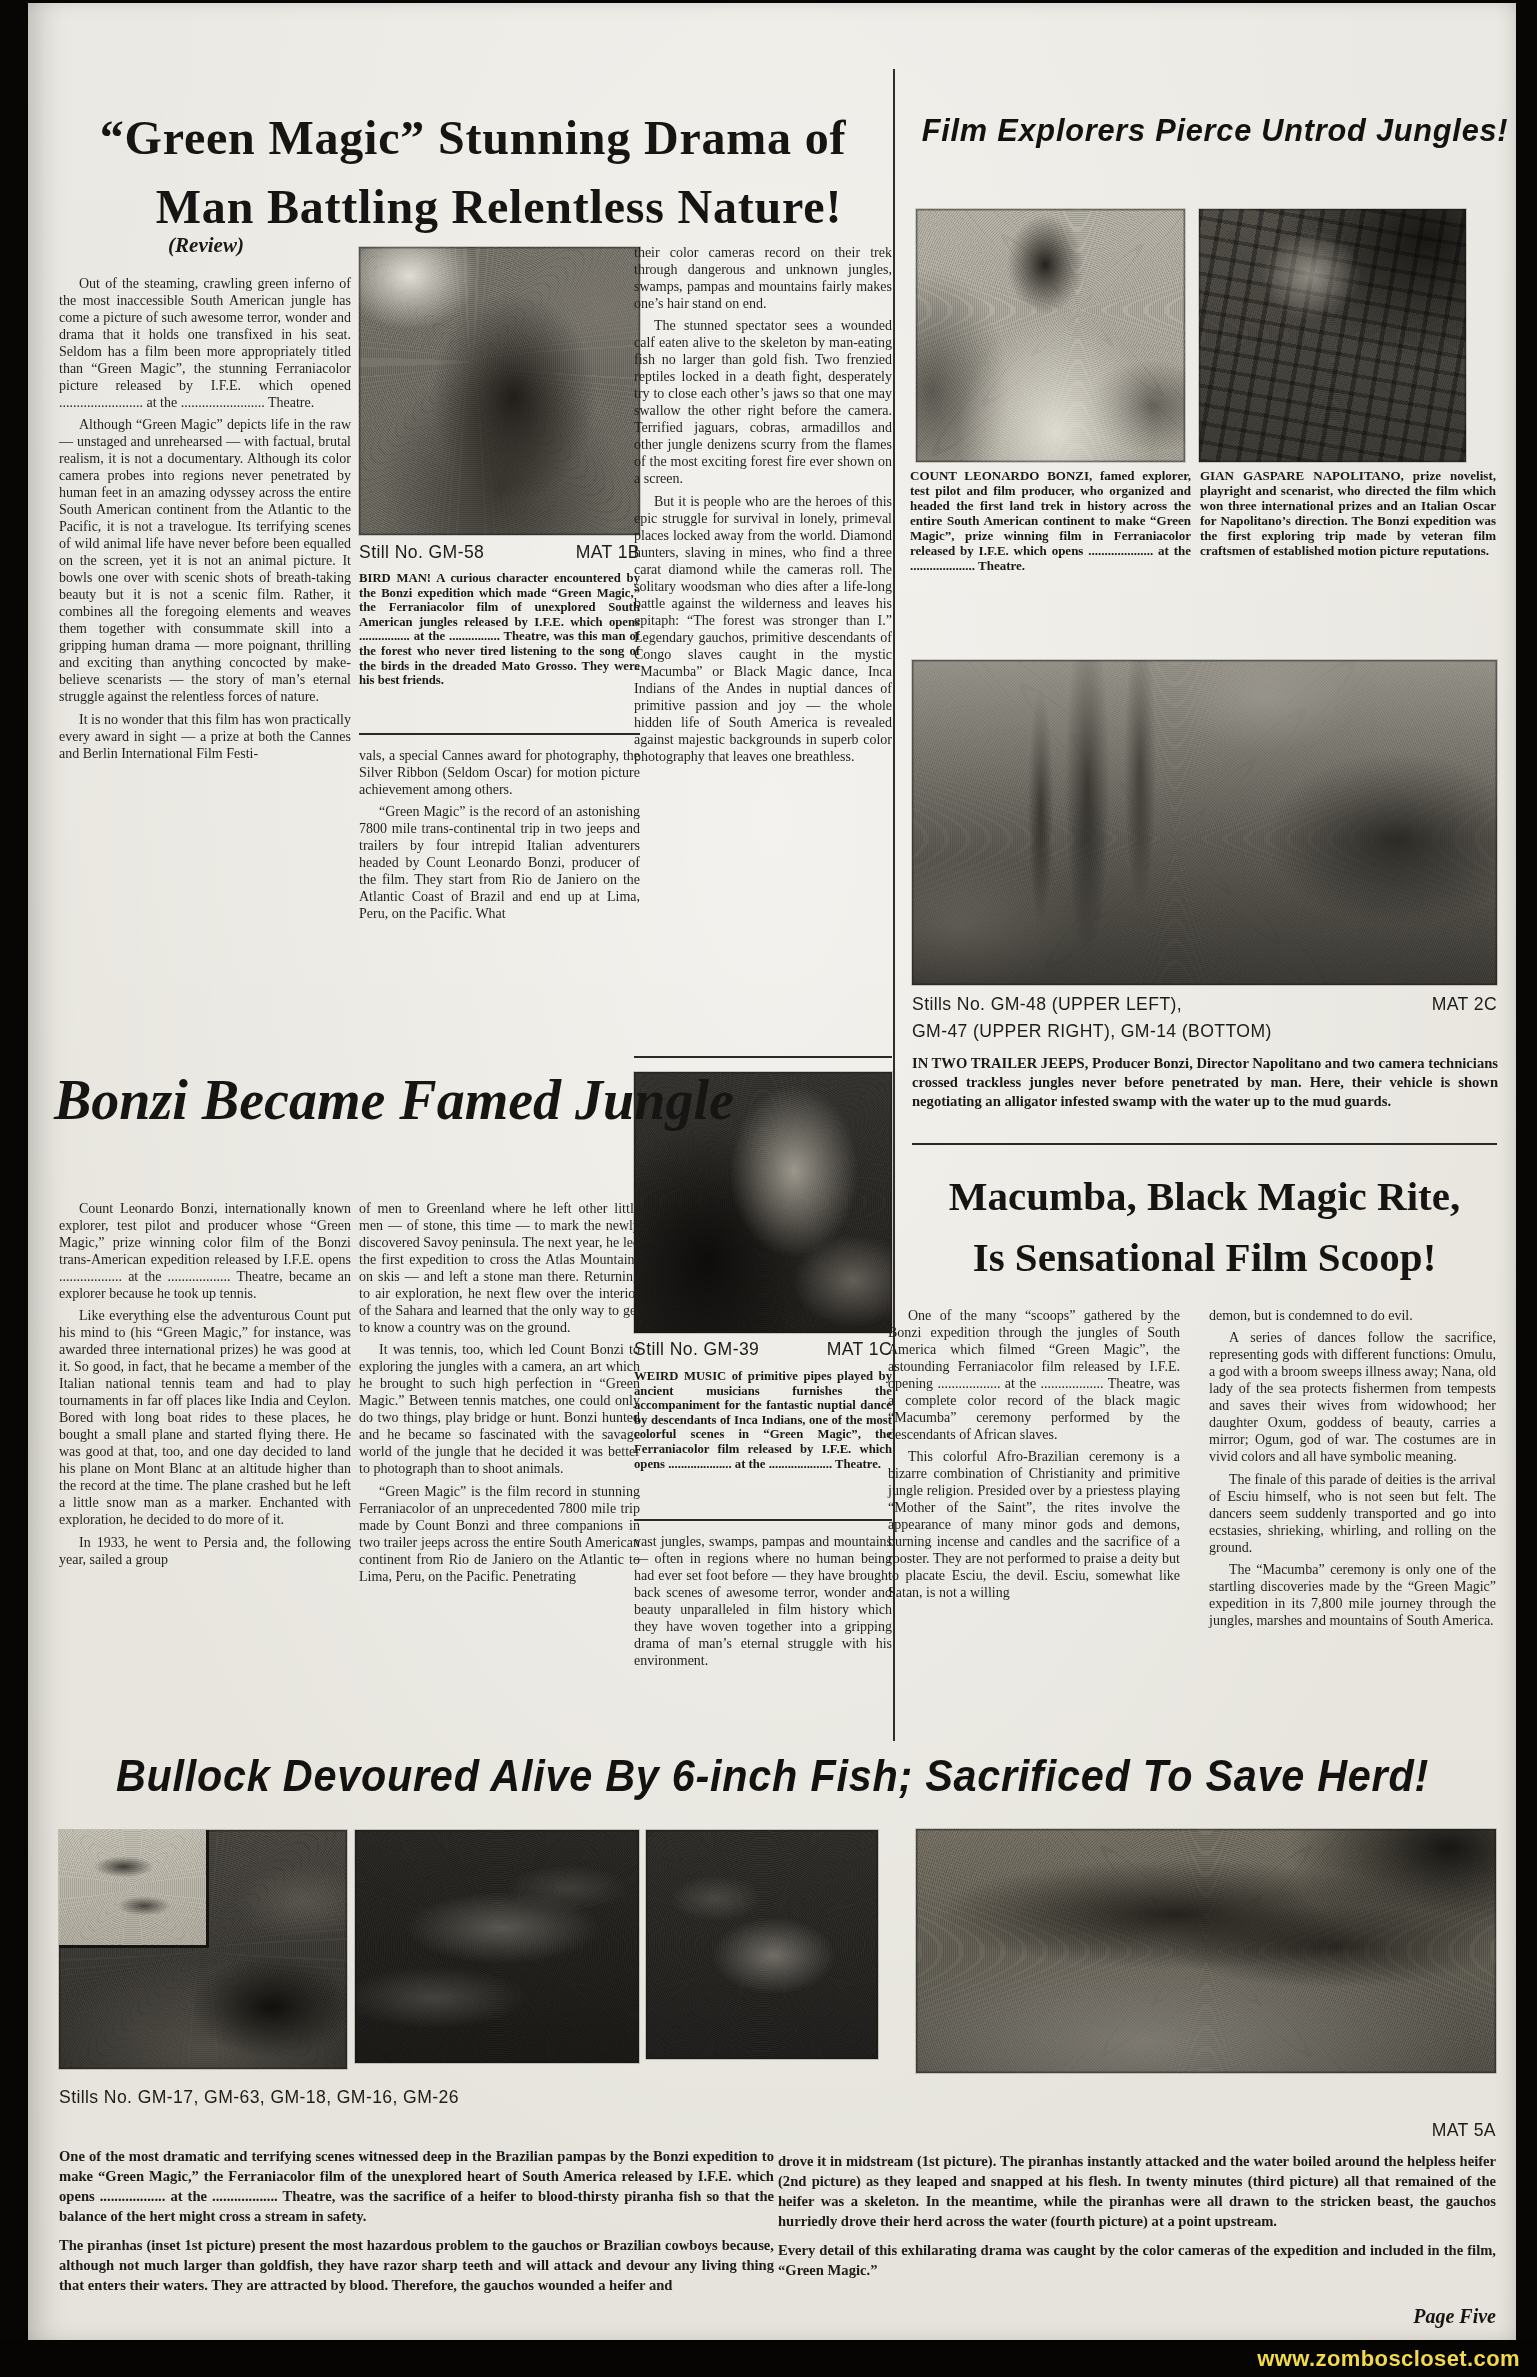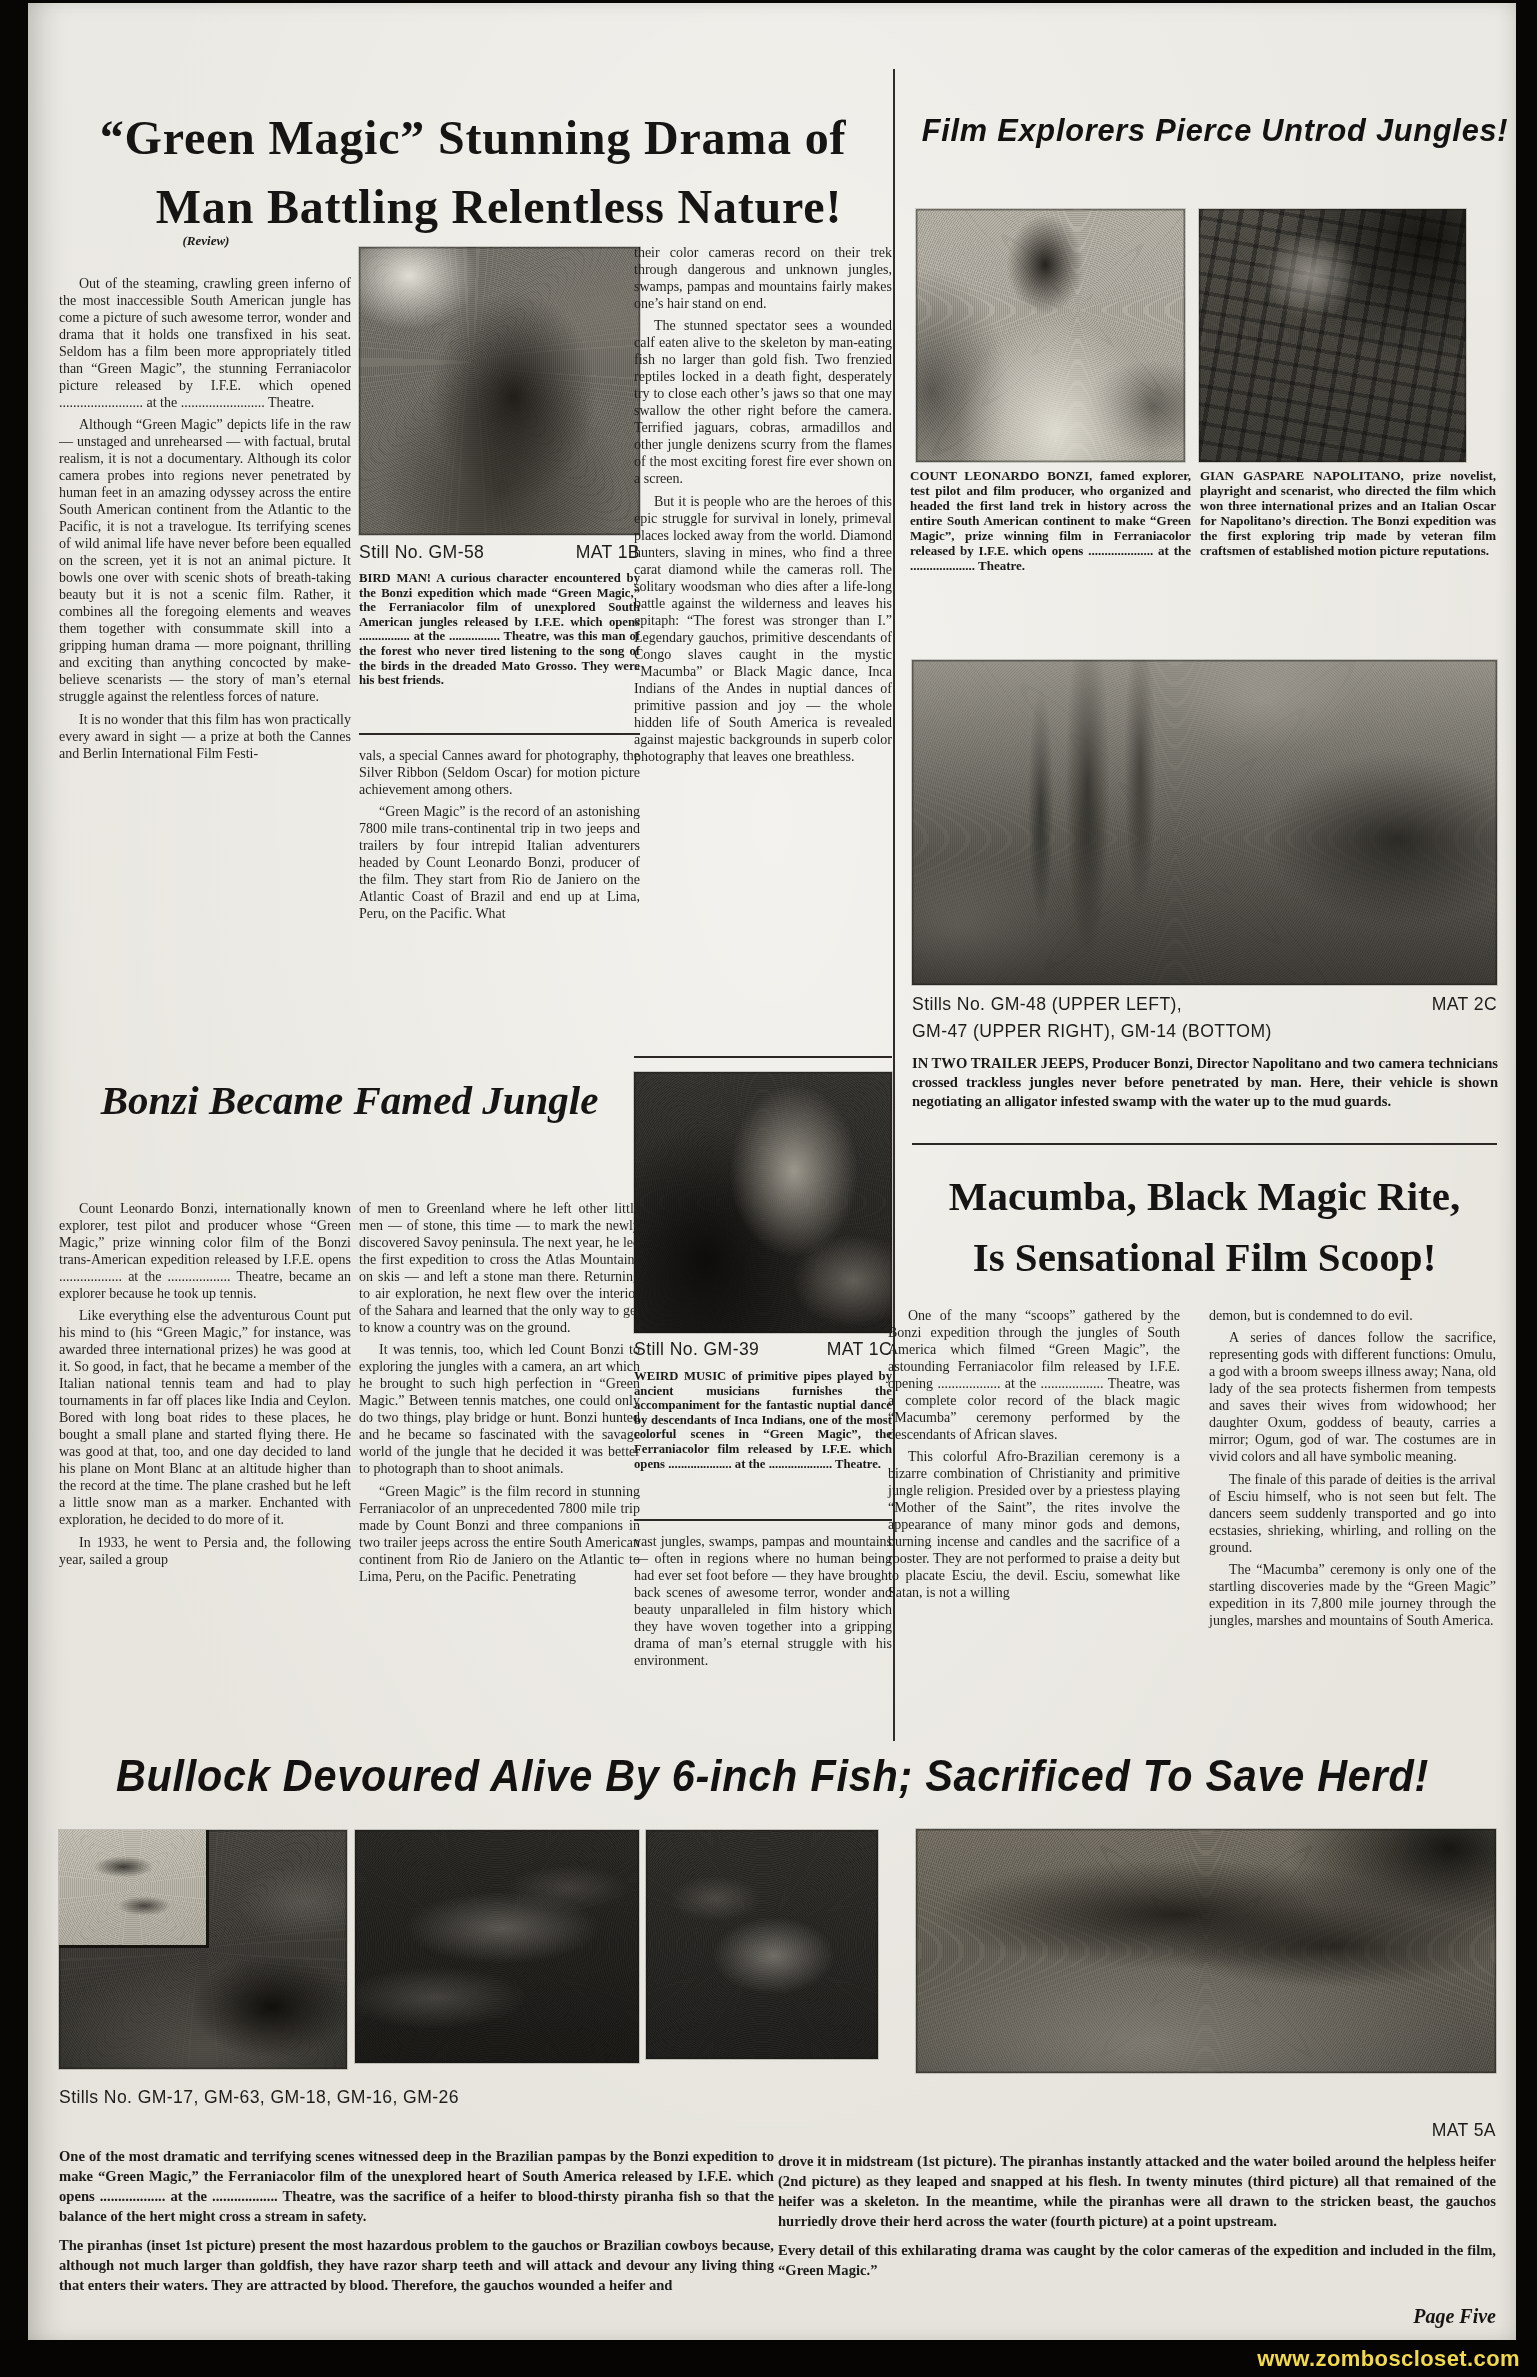--- a/index.html
+++ b/index.html
@@ -8,21 +8,21 @@
     background-image:radial-gradient(ellipse at 50% 35%, rgba(255,255,255,.45), rgba(255,255,255,0) 70%),
     linear-gradient(#ebe9e3,#e5e3db);
     box-shadow:inset 21.5px 0 35px -18.4px rgba(0,0,0,.28), inset -10.7px 0 23px -14px rgba(0,0,0,.22);
     overflow:hidden;}
   .abs{position:absolute;}
   .ph{position:absolute;box-shadow:inset 0 0 0 1.5px rgba(25,22,18,.45), 0 0 0 0.8px rgba(40,36,30,.25);}
   .center{text-align:center;}
   .right{text-align:right;}
   .h-serif{font-family:"Liberation Serif",serif;font-weight:700;color:#171513;}
   .h-sans{font-family:"Liberation Sans",sans-serif;font-weight:700;font-style:italic;color:#131211;}
-  .kicker{font-family:"Liberation Serif",serif;font-weight:700;font-style:italic;font-size:13px;color:#1c1a18;}
+  .kicker{font-family:"Liberation Serif",serif;font-weight:700;font-style:italic;font-size:21px;color:#1c1a18;}
   .body-text p{font:14px/17px "Liberation Serif",serif;color:#211f1c;text-align:justify;margin:0 0 5.4px 0;text-indent:20px;}
   .body-text p.noind{text-indent:0;}
   .capbold p{font:700 12.7px/14.6px "Liberation Serif",serif;color:#1b1918;text-align:justify;margin:0;text-indent:0;}
   .capbold.big p{font:700 14.6px/19px "Liberation Serif",serif;}
   .capsans{font-family:"Liberation Sans",sans-serif;font-weight:400;font-size:17.6px;color:#1d1c1a;letter-spacing:0.4px;}
   .caprow{display:flex;justify-content:space-between;align-items:baseline;}
   .rule{position:absolute;border-top:2.3px solid #2b2826;}
   .vrule{position:absolute;background:#2f2c29;}
   .botcol p{font:700 14.6px/20px "Liberation Serif",serif;color:#1d1b19;text-align:justify;margin:0 0 9.2px 0;text-indent:0;}
   .pagefive{font:700 20px "Liberation Serif",serif;font-style:italic;color:#161412;}
@@ -85,21 +85,21 @@
     <span>MAT 1C</span>
   </div>
   <div class="abs capbold" style="left:606px;top:1366px;width:258px;">
     <p>WEIRD MUSIC of primitive pipes played by ancient musicians furnishes the accompaniment for the fantastic nuptial dance by descendants of Inca Indians, one of the most colorful scenes in “Green Magic”, the Ferraniacolor film released by I.F.E. which opens .................... at the .................... Theatre.</p>
   </div>
   <div class="rule" style="left:606px;top:1516px;width:258px;"></div>
   <div class="abs body-text" style="left:606px;top:1530px;width:258px;">
     <p class="noind">vast jungles, swamps, pampas and mountains — often in regions where no human being had ever set foot before — they have brought back scenes of awesome terror, wonder and beauty unparalleled in film history which they have woven together into a gripping drama of man’s eternal struggle with his environment.</p>
   </div>
 
-  <div class="abs h-serif center" style="left:26px;top:1068px;width:591px;font-size:41px;line-height:58px;font-style:italic;font-weight:700;">
+  <div class="abs h-serif center" style="left:26px;top:1068px;width:591px;font-size:56px;line-height:58px;font-style:italic;font-weight:700;">
     <div class="nowrap">Bonzi Became Famed Jungle</div>
   </div>
   <div class="abs body-text" style="left:31px;top:1197px;width:292px;">
     <p>Count Leonardo Bonzi, internationally known explorer, test pilot and producer whose “Green Magic,” prize winning color film of the Bonzi trans-American expedition released by I.F.E. opens .................. at the .................. Theatre, became an explorer because he took up tennis.</p>
     <p>Like everything else the adventurous Count put his mind to (his “Green Magic,” for instance, was awarded three international prizes) he was good at it. So good, in fact, that he became a member of the Italian national tennis team and had to play tournaments in far off places like India and Ceylon. Bored with long boat rides to these places, he bought a small plane and started flying there. He was good at that, too, and one day decided to land his plane on Mont Blanc at an altitude higher than the record at the time. The plane crashed but he left a little snow man as a marker. Enchanted with exploration, he decided to do more of it.</p>
     <p>In 1933, he went to Persia and, the following year, sailed a group</p>
   </div>
   <div class="abs body-text" style="left:331px;top:1197px;width:281px;">
     <p class="noind">of men to Greenland where he left other little men — of stone, this time — to mark the newly discovered Savoy peninsula. The next year, he led the first expedition to cross the Atlas Mountains on skis — and left a stone man there. Returning to air exploration, he next flew over the interior of the Sahara and learned that the only way to get to know a country was on the ground.</p>
     <p>It was tennis, too, which led Count Bonzi to exploring the jungles with a camera, an art which he brought to such high perfection in “Green Magic.” Between tennis matches, one could only do two things, play bridge or hunt. Bonzi hunted and he became so fascinated with the savage world of the jungle that he decided it was better to photograph than to shoot animals.</p>

